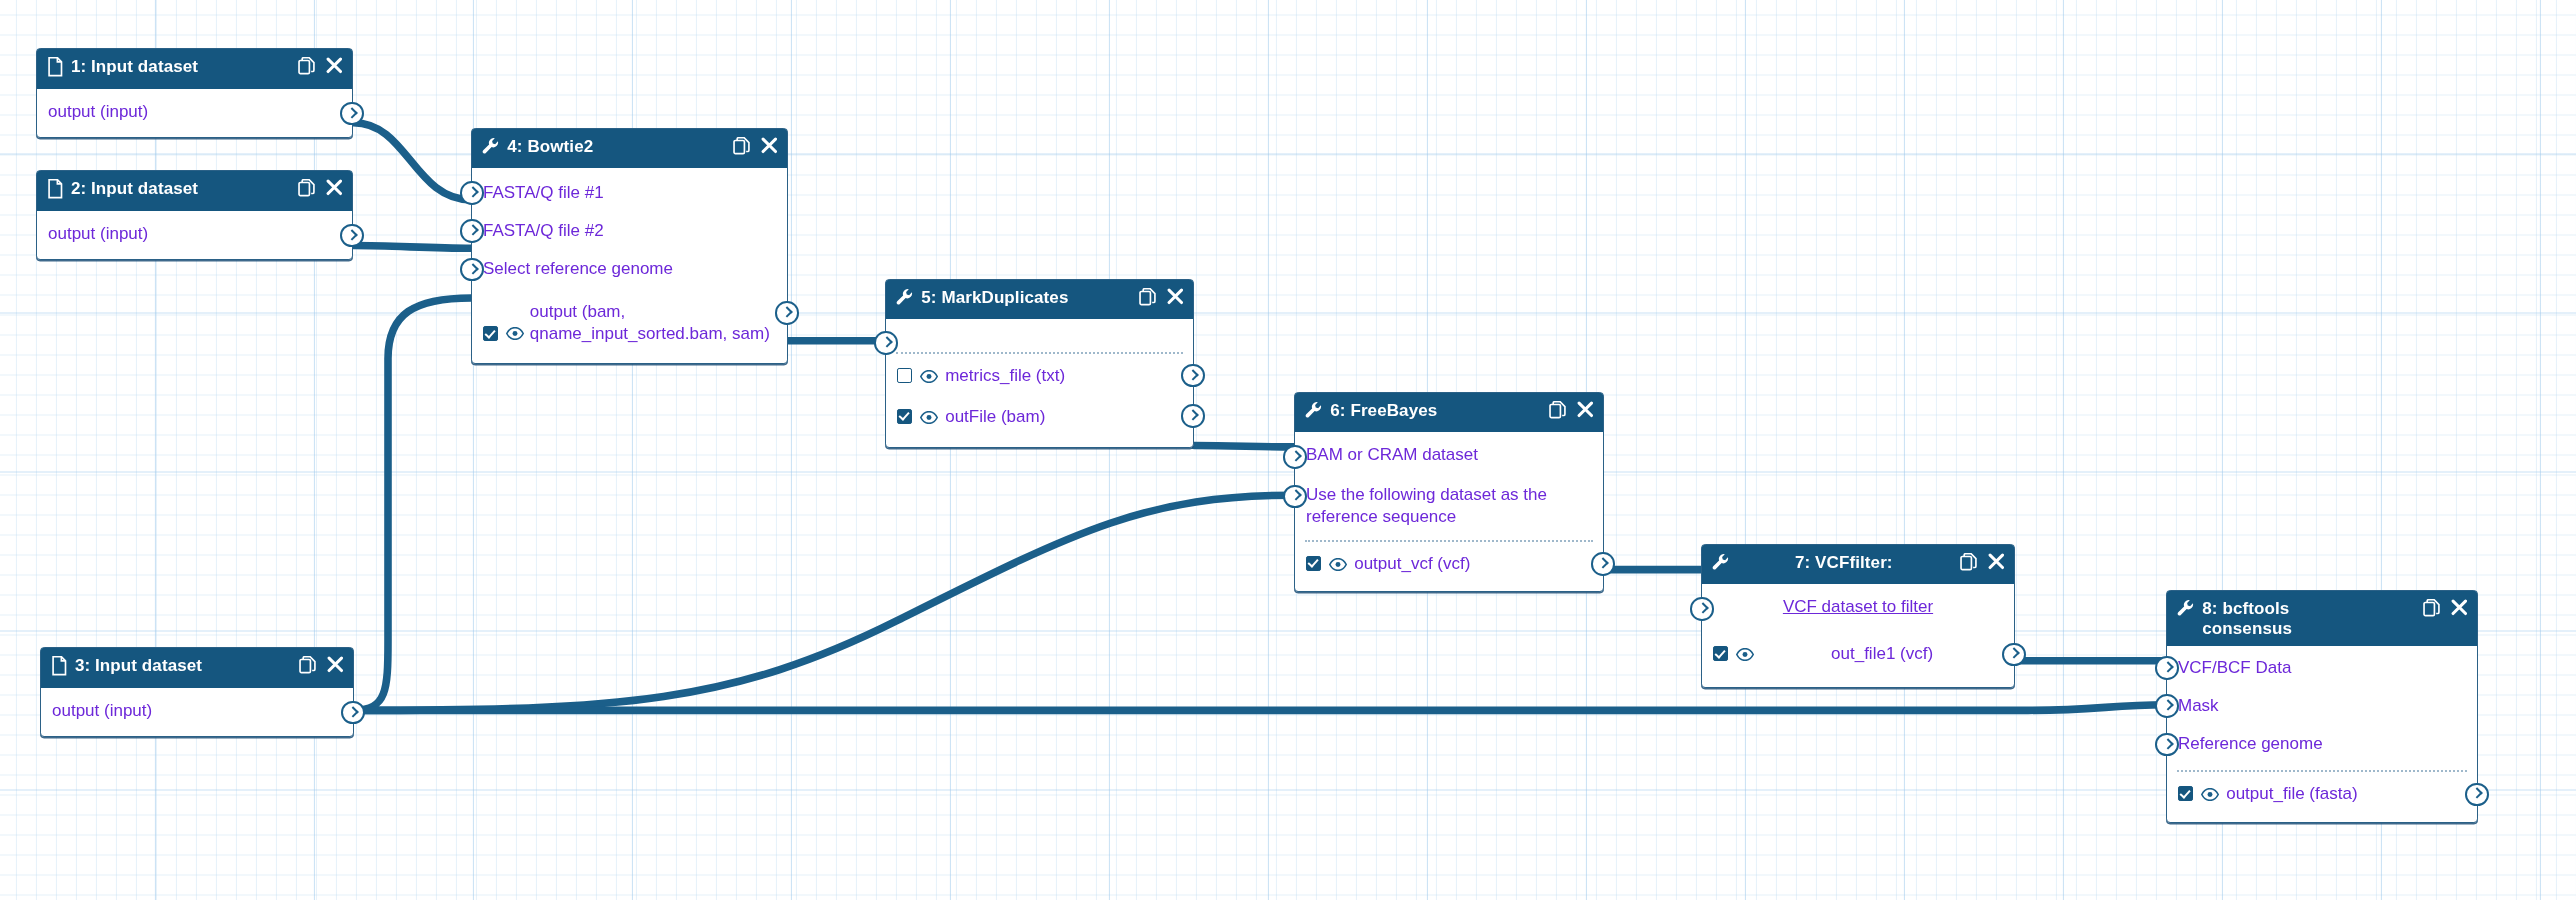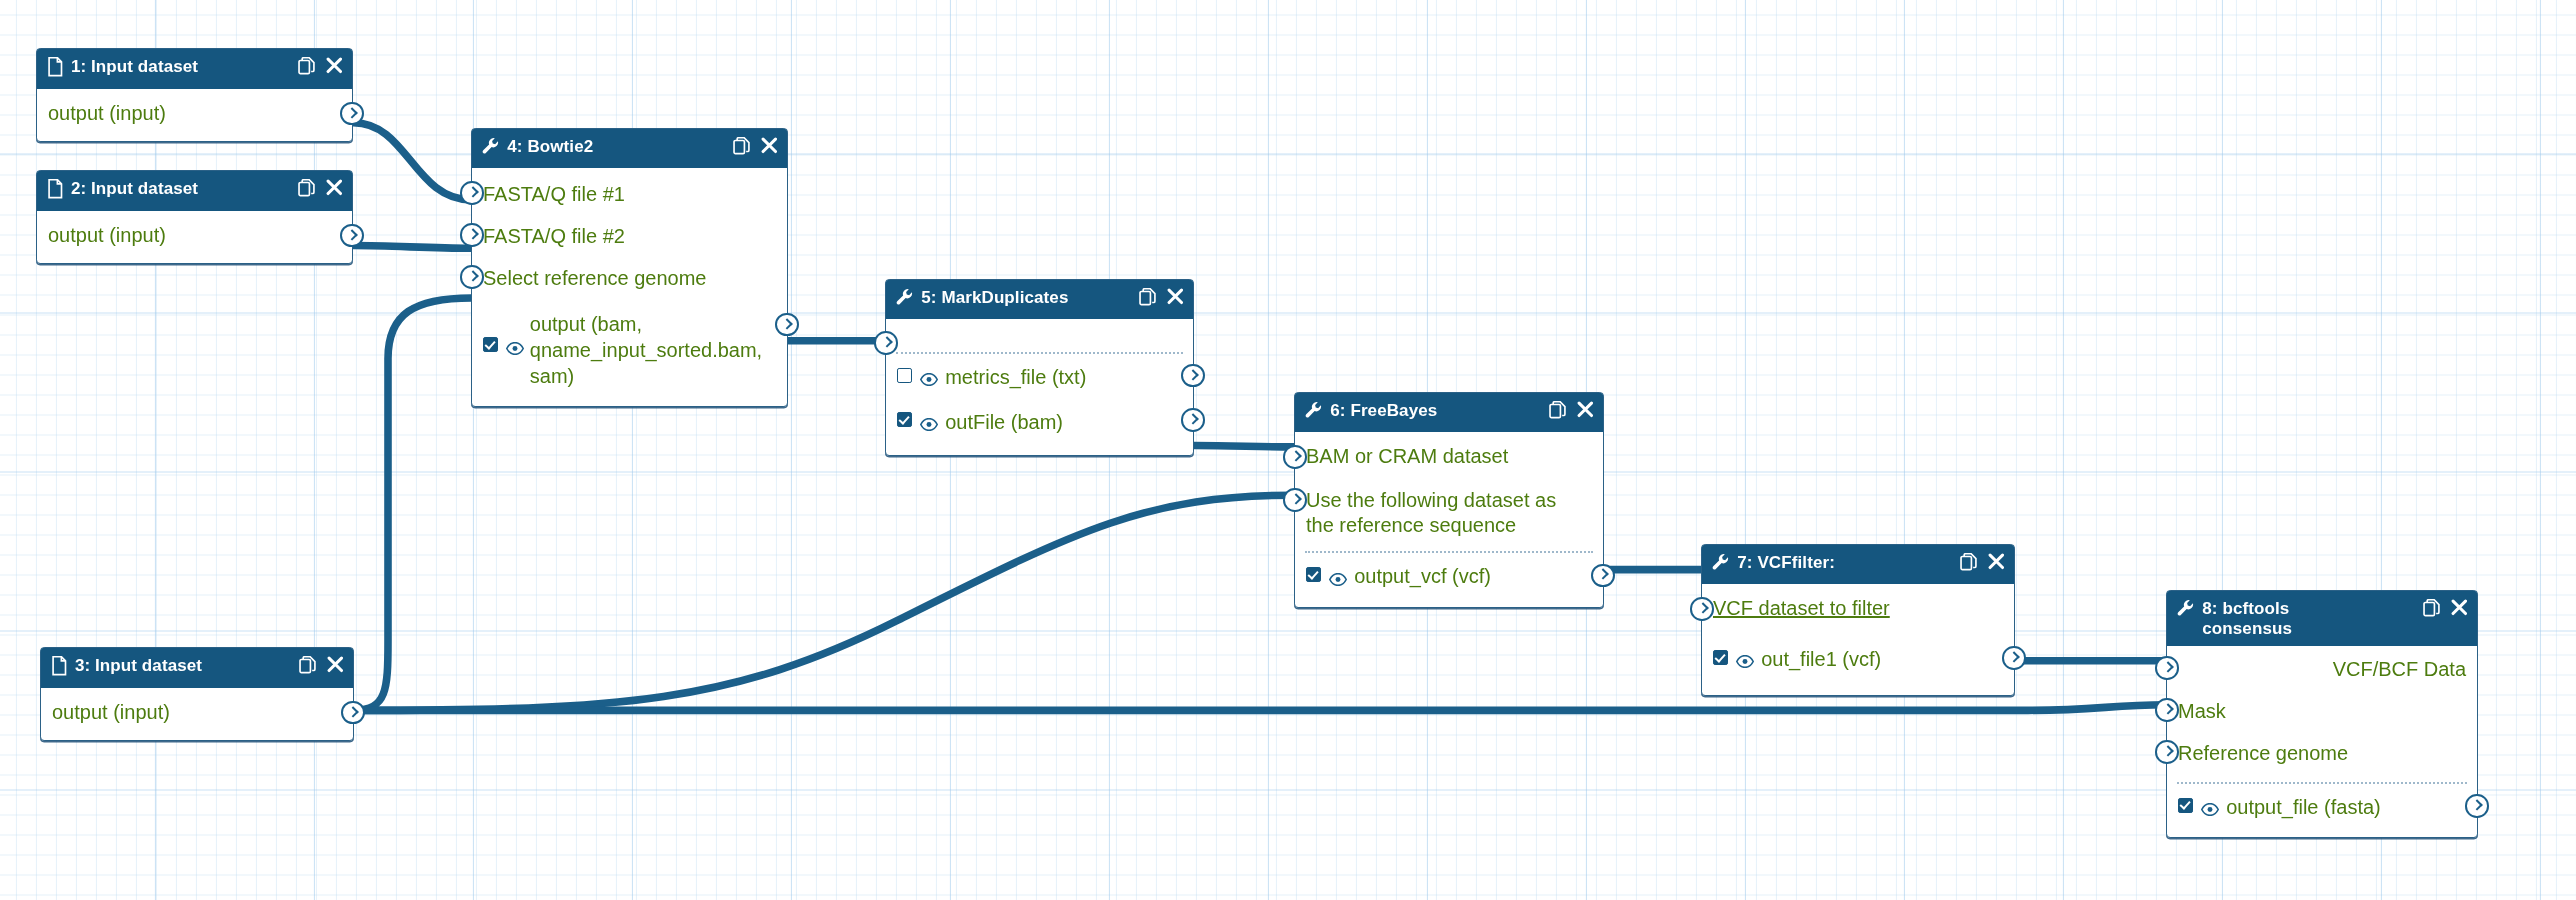--- a/index.html
+++ b/index.html
@@ -41,21 +41,21 @@
     line-height:1.18;
   }
   .node-header .hdr-icon{flex:0 0 auto;margin-right:7.6px;margin-top:0.7px;}
   .node-header .hdr-title{flex:1 1 auto;white-space:pre-line;}
   .node-header .hdr-btn{flex:0 0 auto;margin-left:9.7px;margin-top:0.7px;cursor:pointer;}
   .node-body{padding:5.5px 0 8.3px 0;}
 
   .row{
     position:relative;
     padding:6.2px 11px 6.2px 11px;
-    font-size:20px;color:#4d7c0f;
+    font-size:17px;color:#6d28d9;
     line-height:1.28;
     min-height:21px;
     box-sizing:border-box;
   }
   .row.out{display:flex;align-items:flex-start;gap:7.6px;padding-left:11px;}
   .row.out .lbl{flex:1 1 auto;}
 
   .divider{
     border-top:2.1px dotted #9fb8cb;
     margin:6.2px 9.7px 4.1px 9.7px;height:0;
@@ -325,21 +325,21 @@
               <path d="M1 9.5C4 3.5 8.6 1 13 1s9 2.5 12 8.5c-3 6-7.6 8.5-12 8.5S4 15.5 1 9.5z" fill="none" stroke="#1b5f8a" stroke-width="2.4"></path>
               <circle cx="13" cy="9.5" r="3.6" fill="#1b5f8a"></circle>
             </svg>
         </span>
         <span class="lbl">output_vcf (vcf)</span>
         <span class="term out" style="top:6.2px;"></span>
       </div>
     </div>
   </div>
 
-  <div class="node" style="left:1701px;top:544px;width:314px;">
+  <div class="node" style="left:1701px;top:544px;width:314px;text-align:center;">
     <div class="node-header">
       <span class="hdr-icon">
         <svg width="18" height="18" viewBox="0 0 26 26">
             <path d="M18.5 1.8a7 7 0 0 0-8.2 9.1L1.8 19.3a2.6 2.6 0 0 0 3.7 3.7l8.4-8.4a7 7 0 0 0 9.1-8.3l-4 4-3.5-.9-.9-3.5z" fill="#fff"></path>
           </svg>
       </span>
       <span class="hdr-title">7: VCFfilter:</span>
       <span class="hdr-btn">
         <svg width="18" height="18" viewBox="0 0 26 26">
             <rect x="1.5" y="5" width="15" height="19" rx="2" fill="none" stroke="#fff" stroke-width="2.4"></rect>
@@ -386,21 +386,21 @@
             <path d="M6 5V3a2 2 0 0 1 2-2h8l7 7v11a2 2 0 0 1-2 2h-2" fill="none" stroke="#fff" stroke-width="2.4"></path>
           </svg>
       </span>
       <span class="hdr-btn">
         <svg width="16.6" height="16.6" viewBox="0 0 24 24">
             <path d="M3 3 L21 21 M21 3 L3 21" stroke="#fff" stroke-width="4.4" stroke-linecap="round"></path>
           </svg>
       </span>
     </div>
     <div class="node-body" style="padding-top:2.8px;">
-      <div class="row" style="padding-top:7.6px;padding-bottom:9px;text-align:right;">
+      <div class="row" style="padding-top:7.6px;padding-bottom:9px;">
         <span class="term in" style="top:7px;"></span>
         <span>VCF/BCF Data</span>
       </div>
       <div class="row" style="padding-top:7.6px;padding-bottom:9px;">
         <span class="term in" style="top:7px;"></span>
         <span>Mask</span>
       </div>
       <div class="row" style="padding-top:7.6px;padding-bottom:9px;">
         <span class="term in" style="top:7px;"></span>
         <span>Reference genome</span>

